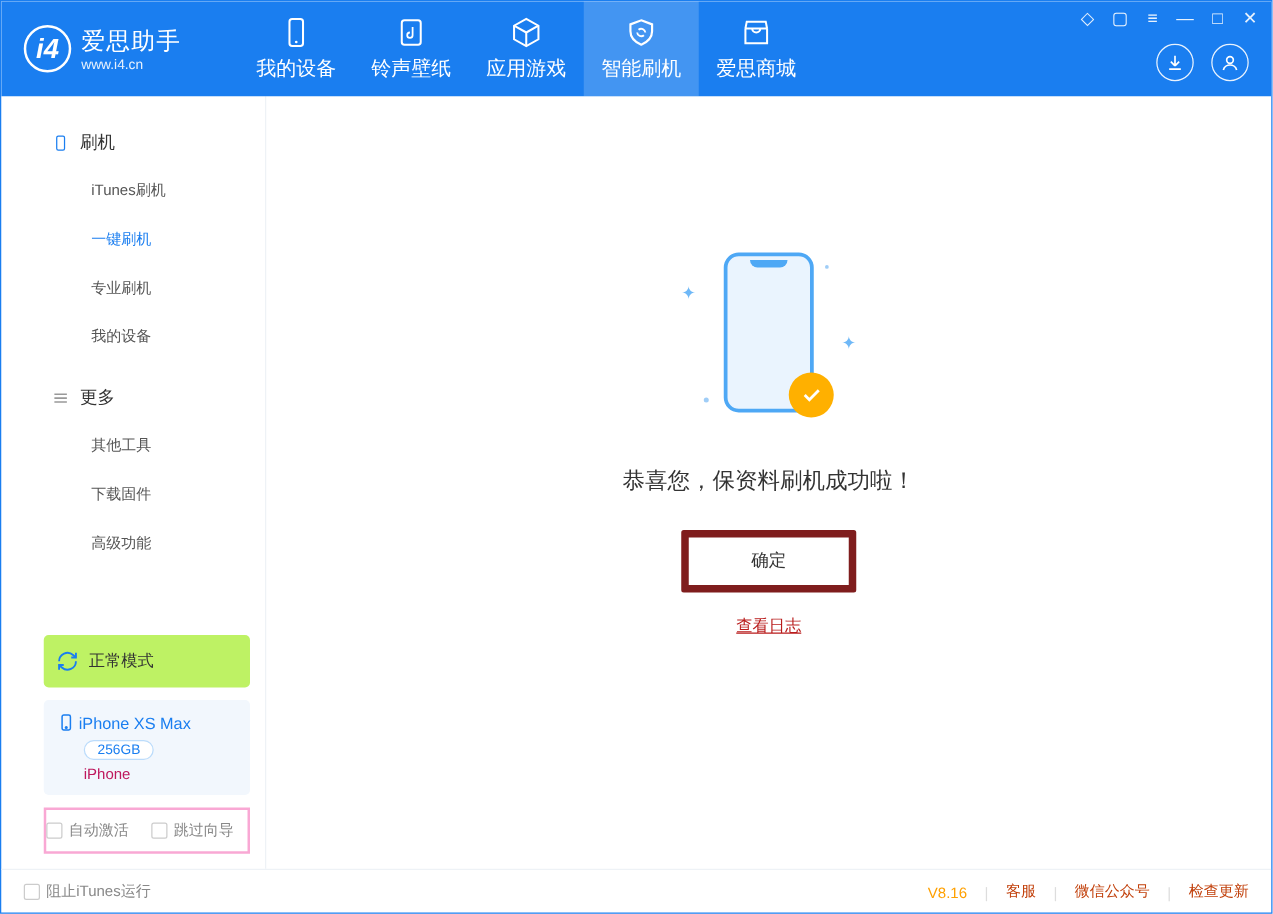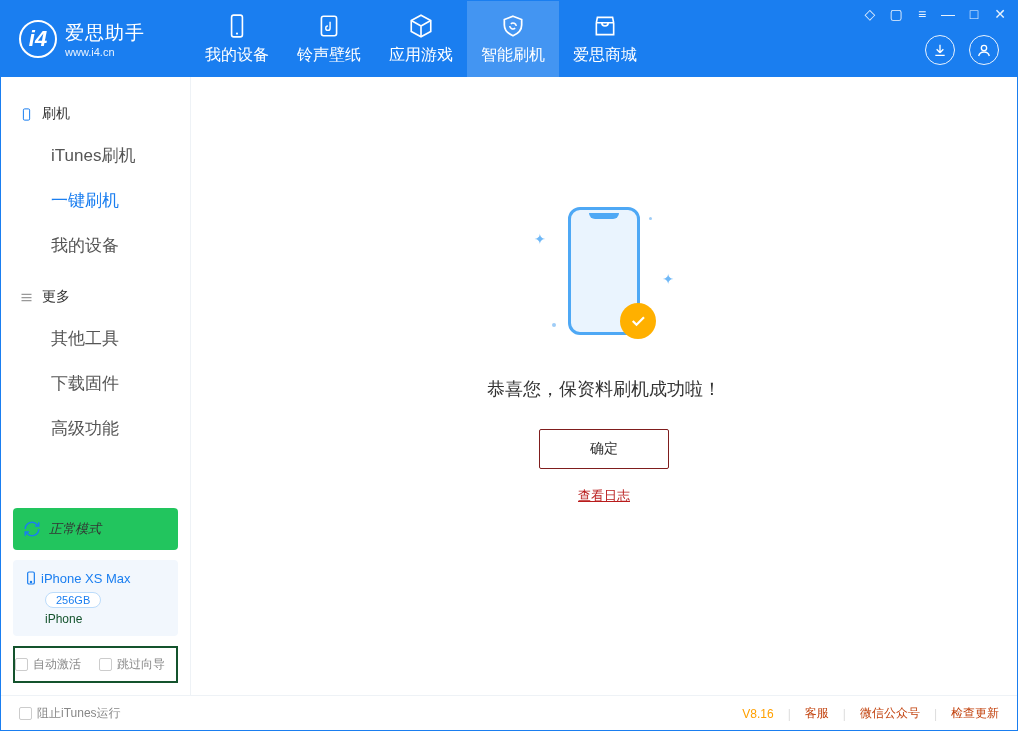--- a/index.html
+++ b/index.html
@@ -18,55 +18,55 @@
 .nav-item svg { width: 26px; height: 26px; }
 
 .win-controls { position: absolute; right: 8px; top: 4px; display: flex; gap: 8px; align-items: center; }
 .win-controls span { width: 18px; height: 18px; display: flex; align-items: center; justify-content: center; cursor: pointer; opacity: .9; font-size: 14px; }
 
 .header-right { position: absolute; right: 18px; bottom: 12px; display: flex; gap: 14px; }
 .hr-icon { width: 30px; height: 30px; border: 1.8px solid rgba(255,255,255,.9); border-radius: 50%; display: flex; align-items: center; justify-content: center; cursor: pointer; }
 .hr-icon svg { width: 16px; height: 16px; stroke: #fff; fill: none; }
 
 .body { display: flex; height: 618px; }
-.sidebar { width: 190px; border-right: 1px solid #eef2f6; display: flex; flex-direction: column; padding-top: 18px; }
+.sidebar { width: 190px; border-right: 1px solid #eef2f6; display: flex; flex-direction: column; padding-top: 18px; margin-left: 22px; }
 .side-section { margin-bottom: 10px; }
 .side-header { display: flex; align-items: center; padding: 10px 18px; font-size: 14px; color: #333; font-weight: 500; gap: 8px; }
 .side-header svg { width: 15px; height: 15px; }
-.side-item { padding: 11px 18px 11px 50px; font-size: 17px; color: #555; cursor: pointer; }
+.side-item { padding: 11px 18px 11px 50px; font-size: 12px; color: #555; cursor: pointer; }
 .side-item.active { color: #1a7ef0; }
 
 .sidebar-bottom { margin-top: auto; padding: 0 12px 12px; }
-.mode-box { background: #22c55e; border-radius: 4px; padding: 12px 10px; margin-bottom: 10px; display: flex; align-items: center; gap: 8px; font-size: 13px; color: #333; font-style: italic; }
+.mode-box { background: #bef264; border-radius: 4px; padding: 12px 10px; margin-bottom: 10px; display: flex; align-items: center; gap: 8px; font-size: 13px; color: #333; }
 .mode-box svg { width: 18px; height: 18px; }
 .device-box { background: #f2f7fd; border-radius: 4px; padding: 10px; font-size: 13px; }
 .device-box .dname { color: #1a7ef0; font-weight: 500; display: flex; align-items: center; gap: 2px; }
 .device-box .dname svg { width: 16px; height: 16px; }
 .device-box .storage { display: inline-block; background: #fff; border: 1px solid #bcdcfb; color: #1a7ef0; border-radius: 10px; padding: 1px 10px; font-size: 11px; margin-top: 6px; margin-left: 22px; }
-.device-box .dtype { color: #14532d; font-size: 12px; margin-top: 4px; margin-left: 22px; }
-
-.checkbox-row { border: 2px solid #14532d; padding: 8px 0; margin-top: 10px; display: flex; gap: 18px; }
+.device-box .dtype { color: #be185d; font-size: 12px; margin-top: 4px; margin-left: 22px; }
+
+.checkbox-row { border: 2px solid #f9a8d4; padding: 8px 0; margin-top: 10px; display: flex; gap: 18px; }
 .chk { display: flex; align-items: center; gap: 5px; font-size: 12px; color: #888; cursor: pointer; }
 .chk-box { width: 13px; height: 13px; border: 1px solid #ccc; border-radius: 2px; }
 
 .main { flex: 1; display: flex; flex-direction: column; align-items: center; justify-content: center; padding-bottom: 60px; }
 .phone-illus { position: relative; width: 180px; height: 140px; margin-bottom: 30px; }
 .phone-body { position: absolute; left: 50%; transform: translateX(-50%); width: 72px; height: 128px; border: 3px solid #4ea8f5; border-radius: 12px; background: #eaf4fe; }
 .phone-notch { position: absolute; top: 3px; left: 50%; transform: translateX(-50%); width: 30px; height: 6px; background: #4ea8f5; border-radius: 0 0 6px 6px; }
 .check-badge { position: absolute; right: 38px; bottom: 8px; width: 36px; height: 36px; background: #ffb000; border-radius: 50%; display: flex; align-items: center; justify-content: center; }
 .check-badge svg { width: 18px; height: 18px; stroke: #fff; stroke-width: 3; fill: none; }
 .sparkle { position: absolute; color: #6fb8f7; font-size: 14px; }
 .sparkle.s1 { left: 20px; top: 24px; }
 .sparkle.s2 { right: 20px; top: 64px; }
 .dot { position: absolute; width: 4px; height: 4px; background: #9fcdf7; border-radius: 50%; }
 .dot.d1 { left: 38px; bottom: 20px; }
 .dot.d2 { right: 42px; top: 10px; width: 3px; height: 3px; }
 
 .success-text { font-size: 18px; color: #333; margin-bottom: 28px; }
-.ok-btn { padding: 10px 50px; border: 1px solid #7f1d1d; background: #fff; font-size: 14px; color: #333; cursor: pointer; border-radius: 2px; margin-bottom: 18px; }
+.ok-btn { padding: 10px 50px; border: 6px solid #7f1d1d; background: #fff; font-size: 14px; color: #333; cursor: pointer; border-radius: 2px; margin-bottom: 18px; }
 .view-log { font-size: 13px; color: #b91c1c; cursor: pointer; text-decoration: underline; }
 
 .footer { height: 36px; border-top: 1px solid #eef2f6; display: flex; align-items: center; padding: 5px 18px; font-size: 12px; color: #888; }
 .footer .chk { color: #888; }
 .footer-right { margin-left: auto; display: flex; align-items: center; gap: 14px; }
 .footer-right .ver { color: #ffa000; }
 .footer-right .sep { color: #ddd; }
 .footer-right a { color: #c2410c; cursor: pointer; }
 </style>
 </head>
@@ -143,20 +143,21 @@
   <div class="sidebar">
     <div class="side-section">
       <div class="side-header">
         <svg viewBox="0 0 24 24" fill="none" stroke="#1a7ef0" stroke-width="1.6">
             <rect x="7" y="3" width="10" height="18" rx="2"></rect>
           </svg>
         <span>刷机</span>
       </div>
       <div class="side-item">iTunes刷机</div>
       <div class="side-item active">一键刷机</div>
+      <div class="side-item">专业刷机</div>
       <div class="side-item">我的设备</div>
     </div>
     <div class="side-section">
       <div class="side-header">
         <svg viewBox="0 0 24 24" stroke="#999" stroke-width="2">
             <path d="M4 7h16M4 12h16M4 17h16"></path>
           </svg>
         <span>更多</span>
       </div>
       <div class="side-item">其他工具</div>

